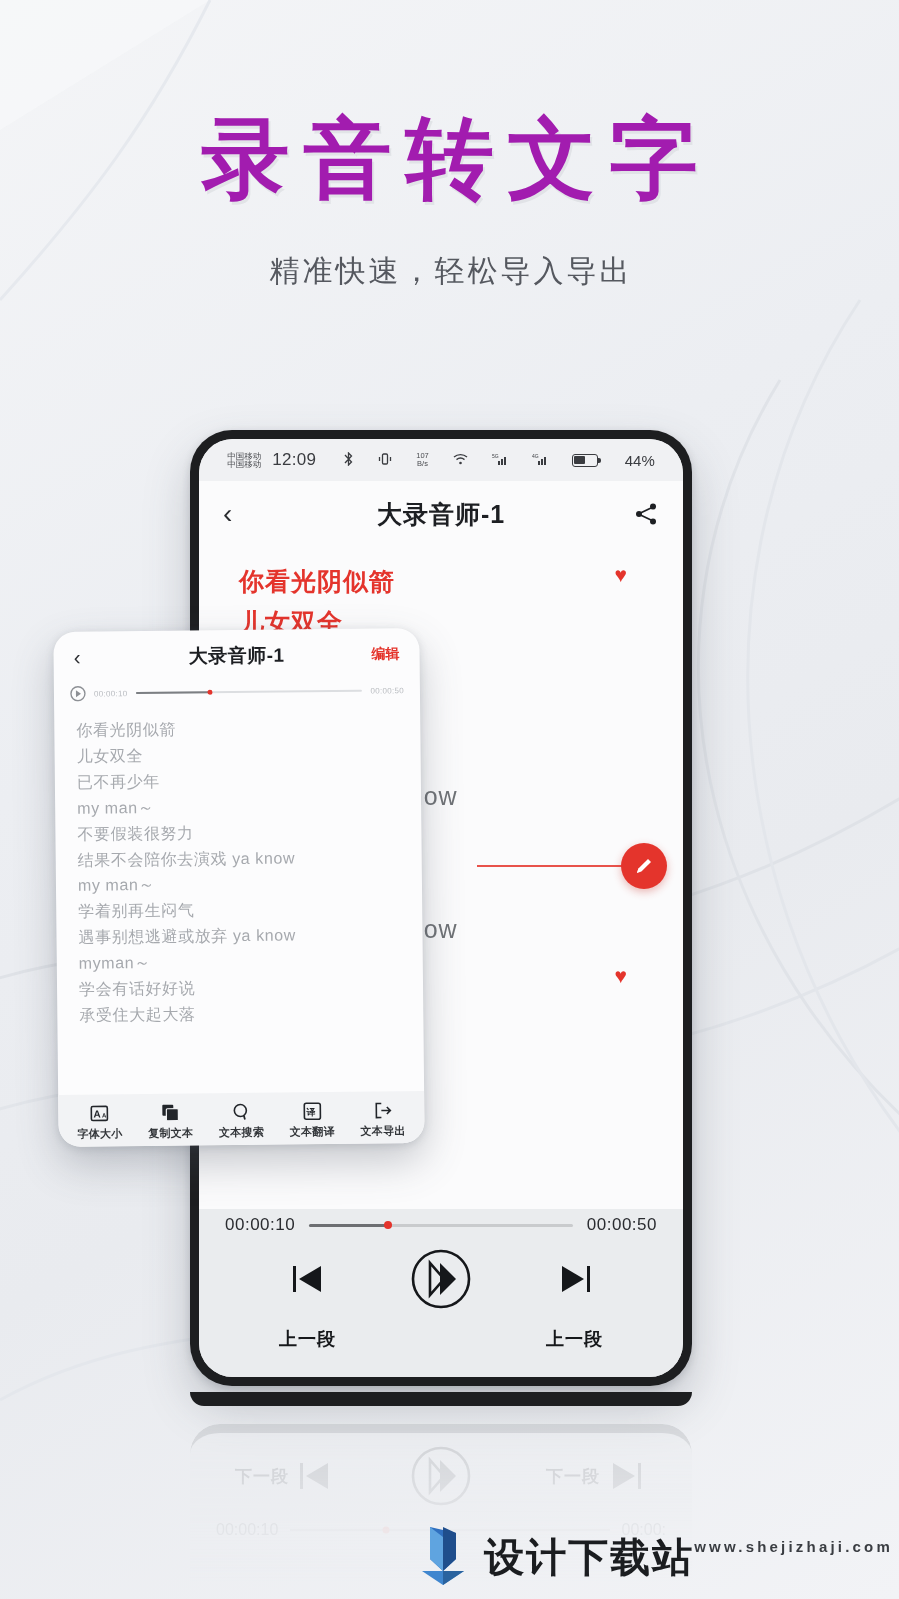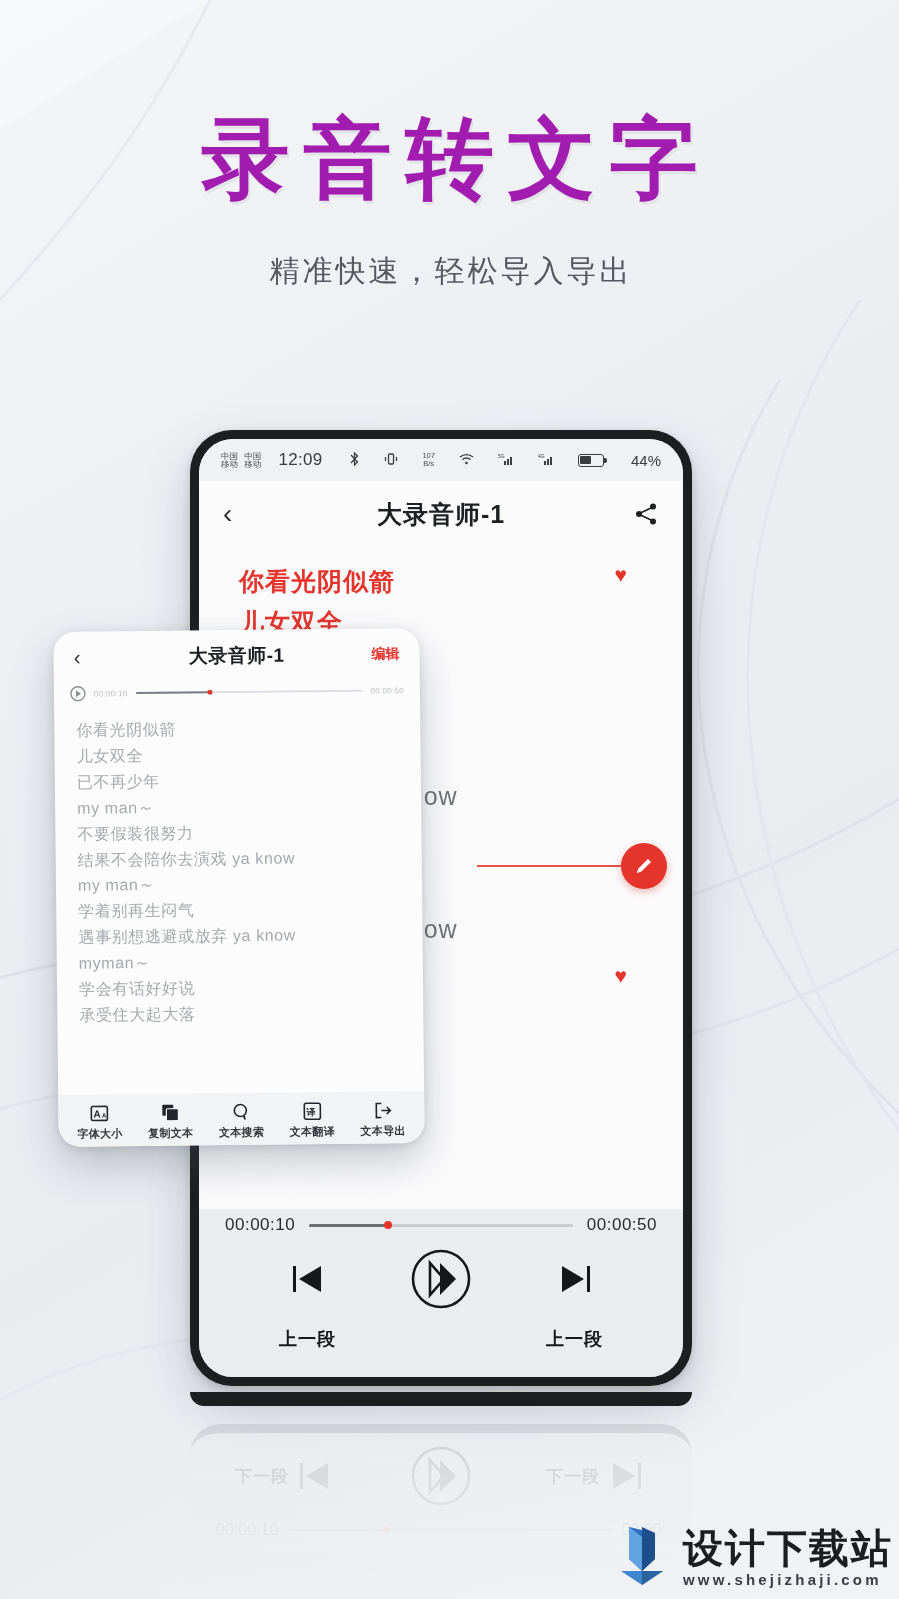--- a/index.html
+++ b/index.html
@@ -49,21 +49,21 @@
     position:relative;
     display:flex; flex-direction:column;
   }
 
   
   .statusbar {
     height:42px; display:flex; align-items:center; justify-content:center;
     gap:9px; font-size:15px; color:#3a3c40; padding:0 22px;
     background:#f0f1f3;
   }
-  .carrier { display:flex; flex-direction:row; line-height:1.0; font-size:8.5px; color:#4a4c50; }
+  .carrier { display:flex; flex-direction:column; line-height:1.0; font-size:8.5px; color:#4a4c50; }
   .sb-time { font-size:17px; letter-spacing:.3px; margin-left:2px;}
   .sb-icons { display:flex; align-items:center; gap:24px; margin-left:18px; }
   .sb-ic { font-size:13px; color:#3a3c40; line-height:1; }
   .sb-small { font-size:7.5px; line-height:1.05; text-align:center; color:#4a4c50;}
   .battery {
     width:26px; height:13px; border:1.6px solid #3a3c40; border-radius:3px;
     position:relative; display:inline-block;
   }
   .battery::after{content:"";position:absolute;right:-4px;top:3.5px;width:2.6px;height:5px;background:#3a3c40;border-radius:0 2px 2px 0;}
   .battery i{position:absolute;left:1.4px;top:1.4px;bottom:1.4px;width:44%;background:#3a3c40;border-radius:1px;display:block;}
@@ -182,21 +182,21 @@
   .refl-seek { display:flex; align-items:center; gap:12px; padding:14px 26px 0 26px; }
   .refl-t { font-size:16px; color:#a4a7ab; }
   .refl-track { flex:1; height:2px; background:#cfd1d4; position:relative;}
   .refl-knob{position:absolute;left:30%;top:50%;transform:translate(-50%,-50%);width:7px;height:7px;border-radius:50%;background:#eda9a5;}
 
   
   .watermark {
     position:absolute; right:6px; bottom:8px;
     display:flex; align-items:center; gap:10px;
   }
-  .wm-text { display:flex; flex-direction:column; }
+  .wm-text { display:flex; flex-direction:row; }
   .wm-title { font-size:40px; font-weight:700; color:#1b1d20; letter-spacing:2px; line-height:1.05; }
   .wm-url { font-size:15px; color:#3a3d42; letter-spacing:3.2px; font-weight:600; margin-top:2px;}
 </style>
 </head>
 <body>
 
 <div class="bg">
   <div class="bg-swoosh">
     <svg width="899" height="1599" viewBox="0 0 899 1599">
       <path d="M-60,1000 C200,880 520,1060 960,760" fill="none" stroke="#dfe2e7" stroke-width="3"></path>

